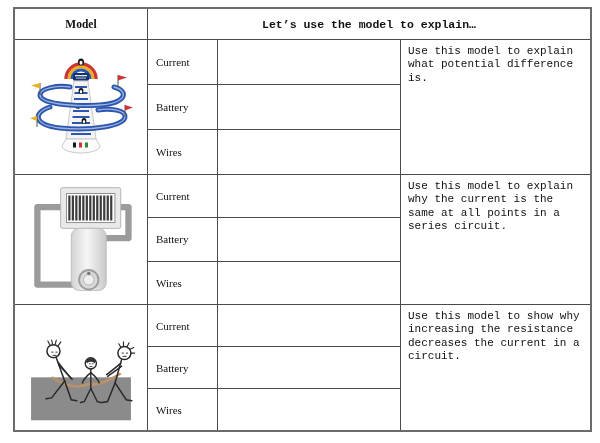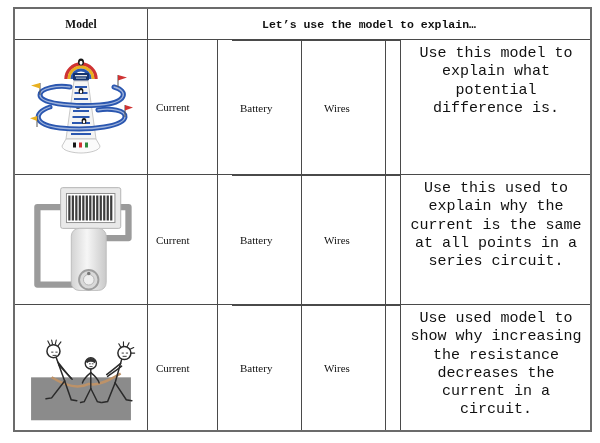--- a/index.html
+++ b/index.html
@@ -1,37 +1,37 @@
 <!DOCTYPE html>
 <html><head>
 <meta charset="utf-8">
 <style>
   html,body{margin:0;padding:0;background:#ffffff;}
   body{width:600px;height:443px;font-family:"Liberation Serif","DejaVu Serif",serif;color:#111;}
   .sheet{position:relative;width:600px;height:443px;background:#fff;}
   .tbl{position:absolute;left:13px;top:7px;width:579px;height:425px;box-sizing:border-box;
-       border:2px solid #6b6b6b;display:flex;flex-direction:column;background:#fff;text-align:center;}
+       border:2px solid #6b6b6b;display:flex;flex-direction:column;background:#fff;}
   .row{display:flex;box-sizing:border-box;border-top:1.4px solid #4a4a4a;min-height:0;}
   .row.hrow{border-top:none;height:30px;flex:0 0 30px;}
   .r1{height:135px;flex:0 0 135px;}
   .r2{height:130px;flex:0 0 130px;}
   .r3{flex:1;}
   .hcell{display:flex;align-items:center;justify-content:center;font-weight:bold;
          font-size:11.5px;white-space:nowrap;box-sizing:border-box;}
   .w1{width:133px;flex:0 0 133px;border-right:1.4px solid #4a4a4a;box-sizing:border-box;}
   .w2{width:253px;flex:0 0 253px;border-right:1.4px solid #4a4a4a;box-sizing:border-box;}
   .w3{flex:1;min-width:0;font-family:Liberation Mono, monospace;}
   .c-model{display:flex;align-items:center;justify-content:center;overflow:hidden;}
-  .c-mid{display:flex;flex-direction:row;padding:0;}
+  .c-mid{display:flex;flex-direction:column;padding:0;}
   .subrow{flex:1;display:flex;border-top:1.4px solid #4a4a4a;min-height:0;box-sizing:border-box;}
   .subrow:first-child{border-top:none;}
   .sublabel{flex:0 0 70px;width:70px;border-right:1.4px solid #4a4a4a;display:flex;
             align-items:center;padding-left:8px;font-size:11px;box-sizing:border-box;}
   .subanswer{flex:1;background:#fff;}
-  .c-exp{padding:5px 6px 0 7px;font-size:15px;line-height:1.22;}
+  .c-exp{padding:5px 6px 0 7px;font-size:11px;line-height:1.22;}
   .c-exp p{margin:0 0 13px 0;}
   .c-exp p:empty{display:none;}
   svg{display:block;}
 </style>
 </head>
 <body>
 
 <div class="sheet">
   <div class="tbl">
 
@@ -149,21 +149,21 @@
         <div class="subrow">
           <div class="sublabel">Battery</div>
           <div class="subanswer"></div>
         </div>
         <div class="subrow">
           <div class="sublabel">Wires</div>
           <div class="subanswer"></div>
         </div>
       </div>
       <div class="c-exp w3">
-        <p>Use this used to explain why the current is the same at all points in a series circuit.</p>
+        <p>Use this model to explain why the current is the same at all points in a series circuit.</p>
       </div>
     </div>
 
     <div class="row r3">
       <div class="c-model w1">
         <svg width="126" height="124" viewBox="0 0 135 132">
           <rect x="14" y="76" width="107" height="46" fill="#8b8b8b"></rect>
 
           <path d="M36,76 C52,86 66,88 76,83 C86,86 100,78 110,72" fill="none" stroke="#bd9268" stroke-width="2.5"></path>
 
@@ -209,18 +209,18 @@
         <div class="subrow">
           <div class="sublabel">Battery</div>
           <div class="subanswer"></div>
         </div>
         <div class="subrow">
           <div class="sublabel">Wires</div>
           <div class="subanswer"></div>
         </div>
       </div>
       <div class="c-exp w3">
-        <p>Use used model to show why increasing the resistance decreases the current in a circuit.</p>
+        <p>Use this model to show why increasing the resistance decreases the current in a circuit.</p>
       </div>
     </div>
 
   </div>
 </div>
 
 </body></html>

